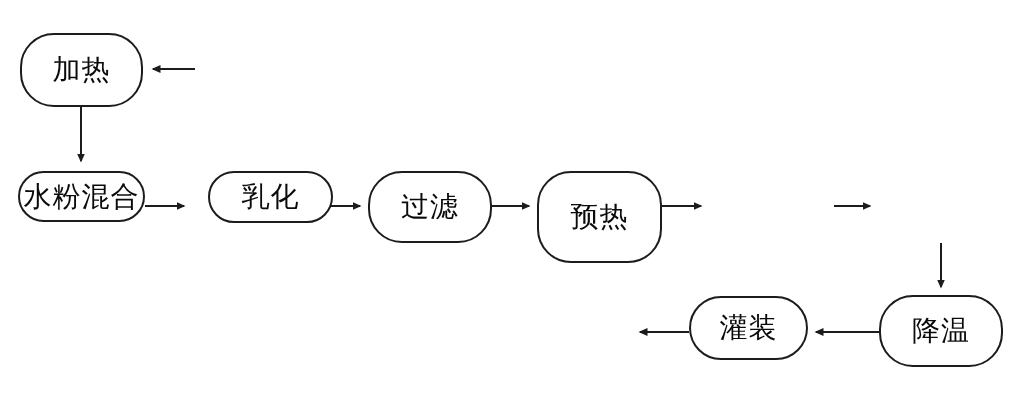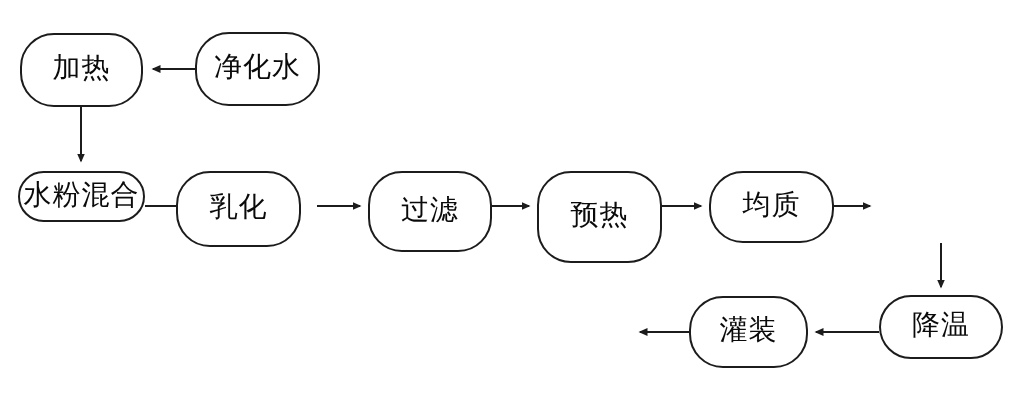--- a/index.html
+++ b/index.html
@@ -24,21 +24,20 @@
   }
   .node {
     position: absolute;
     box-sizing: border-box;
     border: 2px solid #1c1c1c;
     border-radius: 34px;
     background: #ffffff;
     display: flex;
     align-items: center;
     justify-content: center;
-    font-family: Liberation Mono, monospace;
   }
   .node span {
     color: #0a0a0a;
     font-size: 28px;
     line-height: 1;
     letter-spacing: 1px;
     white-space: nowrap;
   }
 </style>
 </head>
@@ -60,40 +59,34 @@
     <line x1="662" y1="206" x2="701" y2="206" stroke="#1c1c1c" stroke-width="2" marker-end="url(#arrow)"></line>
     <line x1="834" y1="206" x2="870" y2="206" stroke="#1c1c1c" stroke-width="2" marker-end="url(#arrow)"></line>
     <line x1="941" y1="243" x2="941" y2="287" stroke="#1c1c1c" stroke-width="2" marker-end="url(#arrow)"></line>
     <line x1="879" y1="332" x2="816" y2="332" stroke="#1c1c1c" stroke-width="2" marker-end="url(#arrow)"></line>
     <line x1="689" y1="332" x2="640" y2="332" stroke="#1c1c1c" stroke-width="2" marker-end="url(#arrow)"></line>
   </svg>
 
   <div class="node" style="left:20px; top:33px; width:123px; height:74px;">
     <span>加热</span>
   </div>
-  <div class="node" style="left:195px; top:32px; width:125px; height:74px;">
-    <span>净化水</span>
-  </div>
 
   <div class="node" style="left:18px; top:171px; width:127px; height:51px;">
     <span>水粉混合</span>
   </div>
-  <div class="node" style="left:176px; top:171px; width:125px; height:76px;">
+  <div class="node" style="left:208px; top:171px; width:125px; height:52px;">
     <span>乳化</span>
   </div>
-  <div class="node" style="left:368px; top:171px; width:124px; height:81px;">
+  <div class="node" style="left:368px; top:171px; width:124px; height:72px;">
     <span>过滤</span>
   </div>
   <div class="node" style="left:537px; top:171px; width:125px; height:92px;">
     <span>预热</span>
   </div>
-  <div class="node" style="left:709px; top:171px; width:125px; height:72px;">
-    <span>均质</span>
-  </div>
 
-  <div class="node" style="left:879px; top:295px; width:124px; height:64px;">
+  <div class="node" style="left:879px; top:295px; width:124px; height:72px;">
     <span>降温</span>
   </div>
-  <div class="node" style="left:689px; top:296px; width:119px; height:72px;">
+  <div class="node" style="left:689px; top:296px; width:119px; height:64px;">
     <span>灌装</span>
   </div>
 
 </div>
 
 </body></html>

